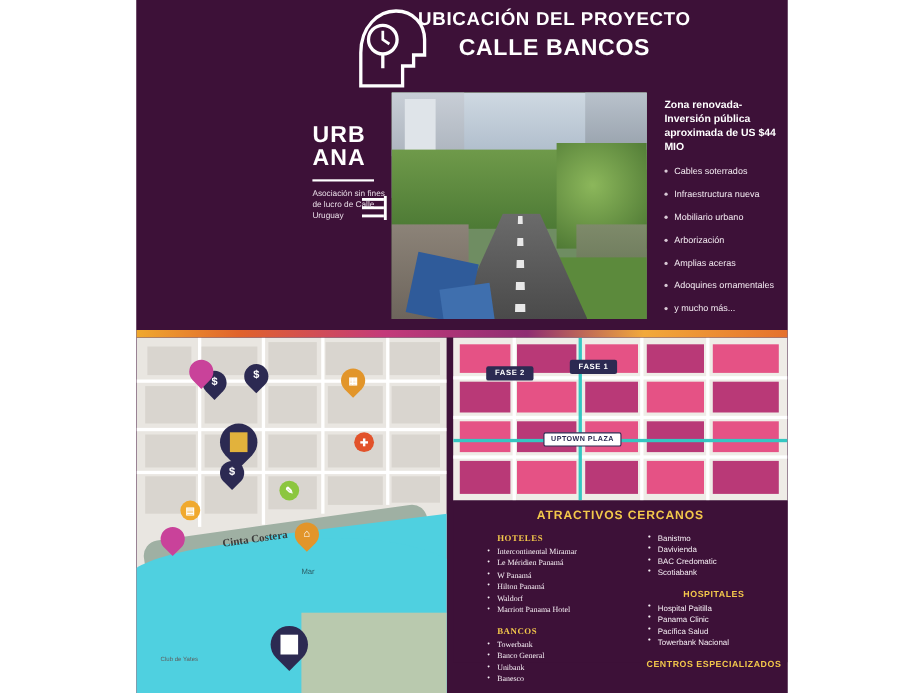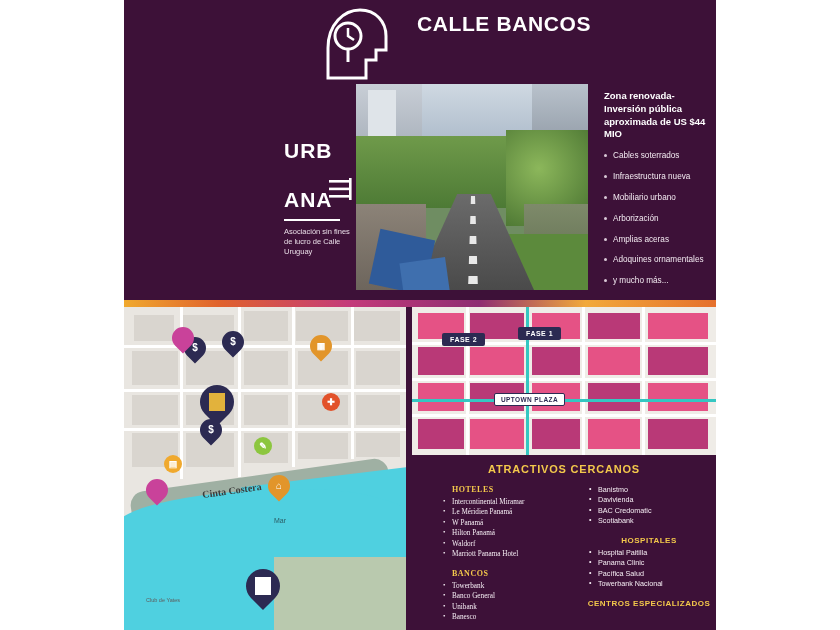--- a/index.html
+++ b/index.html
@@ -72,21 +72,20 @@
     left: 160px;
     top: 112px;
     width: 74px;
     color: #ffffff;
   }
   .brand-word {
     font-size: 21px;
     font-weight: bold;
     letter-spacing: 1px;
     line-height: 1.02;
-    margin-top: 28px;
   }
   .brand-bar {
     width: 56px;
     height: 2px;
     background: #ffffff;
     margin: 8px 0 6px 0;
   }
   .brand-sub {
     font-size: 7.5px;
     line-height: 1.35;
@@ -460,20 +459,21 @@
       <div class="head-icon">
         <svg width="70" height="76" viewBox="0 0 70 76">
           <path d="M6 74 L6 44 C6 20 22 6 38 6 C54 6 64 18 64 32 L64 46 L54 46 L54 56 L44 56 L44 74 Z" fill="none" stroke="#ffffff" stroke-width="3"></path>
           <circle cx="26" cy="32" r="13" fill="none" stroke="#ffffff" stroke-width="3"></circle>
           <path d="M26 24 L26 32 L32 36" fill="none" stroke="#ffffff" stroke-width="2.5"></path>
           <path d="M26 45 L26 58" stroke="#ffffff" stroke-width="3"></path>
         </svg>
       </div>
 
       <div class="top-header">
+        <div class="title-1">UBICACIÓN DEL PROYECTO</div>
         <div class="title-2">CALLE BANCOS</div>
       </div>
 
       <div class="brand">
         <div class="brand-word">URB</div>
         <div class="brand-word">ANA</div>
         <div class="brand-glyph">
           <svg width="26" height="22" viewBox="0 0 26 22">
             <rect x="0" y="2" width="20" height="2.6" fill="#ffffff"></rect>
             <rect x="0" y="9.6" width="20" height="2.6" fill="#ffffff"></rect>

